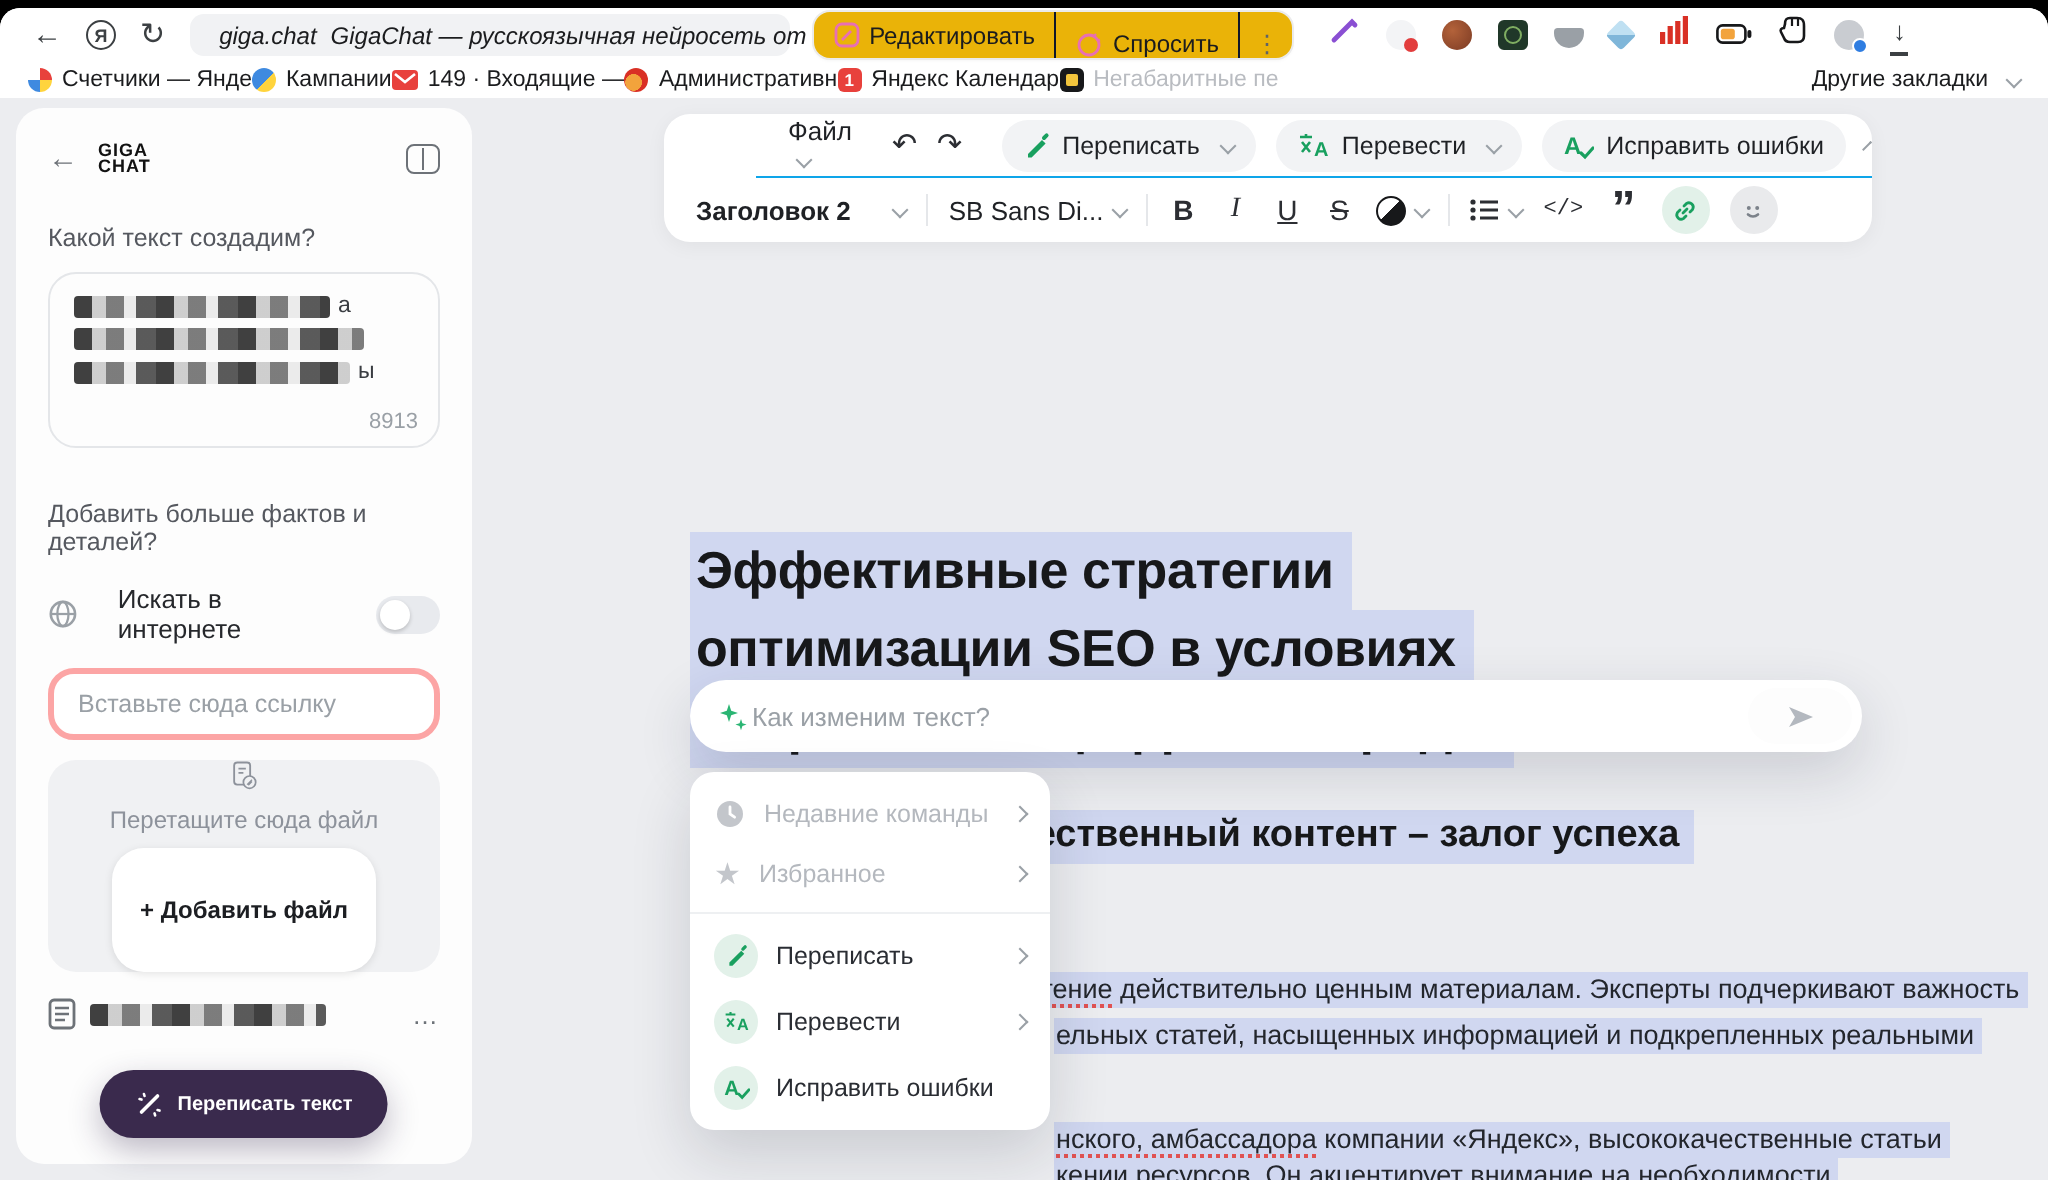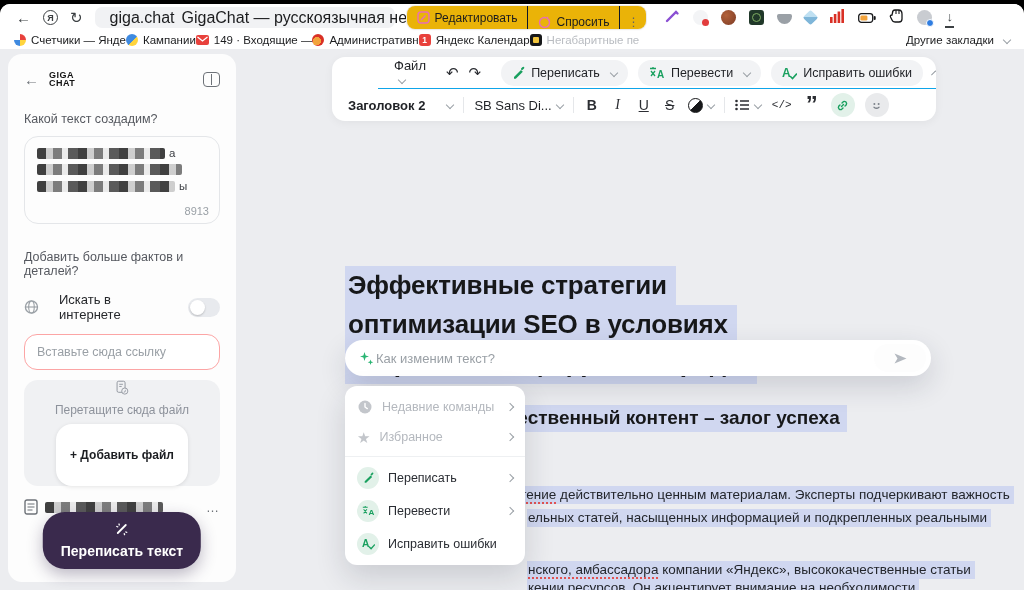--- a/index.html
+++ b/index.html
@@ -6,21 +6,21 @@
     font-family:"Liberation Sans",sans-serif;-webkit-font-smoothing:antialiased;}
   *{box-sizing:border-box;}
   #win{position:absolute;top:4px;left:0;width:1024px;height:586px;background:#fff;
     border-radius:10px 10px 0 0;overflow:hidden;}
   
   .toolbar-row{height:27px;display:flex;align-items:center;padding:0 10px 0 16px;gap:12px;background:#fff;}
   .nav-glyph{color:#3c4043;font-size:15px;line-height:1;}
   .ya-circle{width:15px;height:15px;border:1.6px solid #3c4043;border-radius:50%;display:flex;
     align-items:center;justify-content:center;font-size:9px;font-weight:bold;color:#3c4043;}
   .addr{flex:0 0 auto;width:300px;height:21px;background:#f1f2f4;border-radius:7px;display:flex;
-    align-items:center;padding:0 8px;gap:7px;font-size:16px;color:#1b1c1e;}
+    align-items:center;padding:0 8px;gap:7px;font-size:12px;color:#1b1c1e;font-style:italic;}
   .addr .title{white-space:nowrap;}
   .chip-group{display:flex;align-items:center;height:23px;background:#eab308;border-radius:8px;
     box-shadow:0 0 0 1px #ebebeb,0 1px 2px rgba(0,0,0,.06);}
   .chip{display:flex;align-items:center;gap:5px;padding:0 10px;font-size:12px;color:#1b1c1e;height:100%;}
   .chip + .chip{border-left:1px solid #0f172a;align-items:flex-end;}
   .ext-row{display:flex;align-items:center;gap:13px;margin-left:6px;}
   .ext{width:15px;height:15px;border-radius:4px;display:inline-block;position:relative;}
   .bookmarks-row{height:18px;display:flex;align-items:center;padding:0 14px;
     font-size:11.5px;color:#1b1c1e;background:#fff;}
   .bm{display:flex;align-items:center;gap:5px;white-space:nowrap;}
@@ -42,33 +42,33 @@
   .sb-label{font-size:12.5px;color:#55585f;margin-top:22px;}
   .prompt-box{margin-top:10px;height:88px;border:1px solid #e4e6e9;border-radius:14px;padding:10px 12px 6px;position:relative;}
   .mosaic{display:inline-block;height:11px;border-radius:2px;vertical-align:middle;opacity:.9;
     background:repeating-linear-gradient(90deg,#2b2b2b 0 9px,#c9c9c9 9px 16px,#6e6e6e 16px 25px,#e9e9e9 25px 31px,#484848 31px 41px);}
   .prompt-line{display:flex;align-items:center;gap:4px;margin-bottom:5px;font-size:11.5px;color:#3a3d42;}
   .counter{position:absolute;right:10px;bottom:6px;font-size:11px;color:#9aa0a6;}
   .toggle-row{display:flex;align-items:center;gap:20px;margin-top:14px;font-size:13px;color:#26282c;font-weight:500;}
   .toggle{margin-left:auto;width:34px;height:19px;background:#e8eaee;border-radius:10px;position:relative;}
   .toggle::after{content:"";position:absolute;left:2px;top:2px;width:15px;height:15px;border-radius:50%;
     background:#fff;box-shadow:0 1px 2px rgba(0,0,0,.2);}
-  .link-input{margin-top:12px;width:100%;height:36px;border:1px solid #fca5a5;border-radius:13px;
+  .link-input{margin-top:12px;width:100%;height:36px;border:3px solid #fca5a5;border-radius:13px;
     padding:0 12px;font-size:12.5px;color:#26282c;outline:none;font-family:"Liberation Sans",sans-serif;}
   .link-input::placeholder{color:#9aa0a6;}
   .dropzone{margin-top:10px;height:106px;background:#f0f1f3;border-radius:14px;display:flex;
     flex-direction:column;align-items:center;justify-content:center;gap:7px;}
   .dz-label{font-size:12px;color:#8d929b;}
   .add-file{background:#fff;border:none;border-radius:16px;padding:24px 14px;font-size:12px;font-weight:700;
     color:#1c1e22;box-shadow:0 1px 4px rgba(0,0,0,.1);font-family:"Liberation Sans",sans-serif;}
   .file-row{display:flex;align-items:center;gap:7px;margin-top:13px;}
   .file-dots{margin-left:auto;color:#6d7278;font-size:13px;letter-spacing:1px;}
   .primary-btn{position:absolute;left:50%;transform:translateX(-50%);bottom:13px;display:flex;align-items:center;gap:7px;
-    background:#3a2a4d;color:#fff;border:none;border-radius:22px;padding:10px 18px;font-size:14px;font-weight:600;
-    white-space:nowrap;box-shadow:0 6px 16px rgba(40,25,65,.3);font-family:"Liberation Sans",sans-serif;flex-direction:column;}
+    background:#3a2a4d;color:#fff;border:none;border-radius:22px;padding:10px 18px;font-size:10px;font-weight:600;
+    white-space:nowrap;box-shadow:0 6px 16px rgba(40,25,65,.3);font-family:"Liberation Sans",sans-serif;}
   
   #edit-toolbar{position:absolute;top:53px;left:332px;width:604px;height:64px;background:#fff;border-radius:13px;
     box-shadow:0 2px 10px rgba(0,0,0,.05);z-index:4;}
   .tb-row{height:32px;display:flex;align-items:center;padding:0 12px 0 16px;gap:10px;}
   .tb-row.first{border-bottom:1px solid #0ea5e9;margin-left:46px;}
   .tb-label{font-size:13px;color:#1f2125;}
   .v-div{width:1px;height:16px;background:#e5e7ea;}
   .tb-glyph{font-size:15px;color:#2c2e33;line-height:1;}
   .pill{display:flex;align-items:center;gap:6px;background:#f2f3f5;border-radius:15px;height:26px;
     padding:0 11px;font-size:12.5px;font-weight:500;color:#1f2125;white-space:nowrap;}

